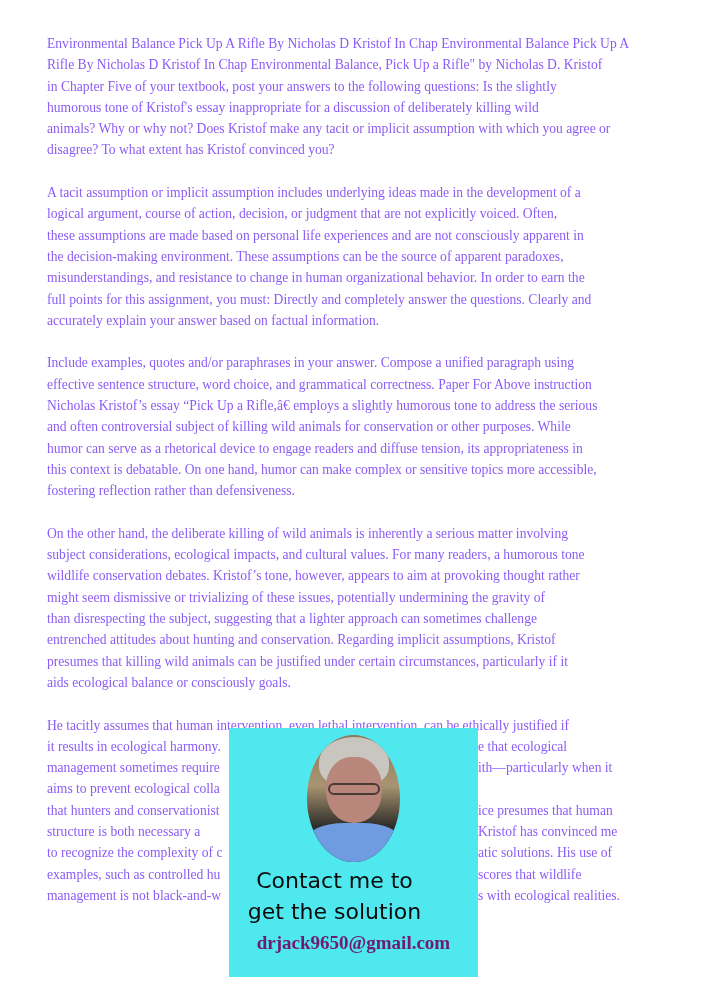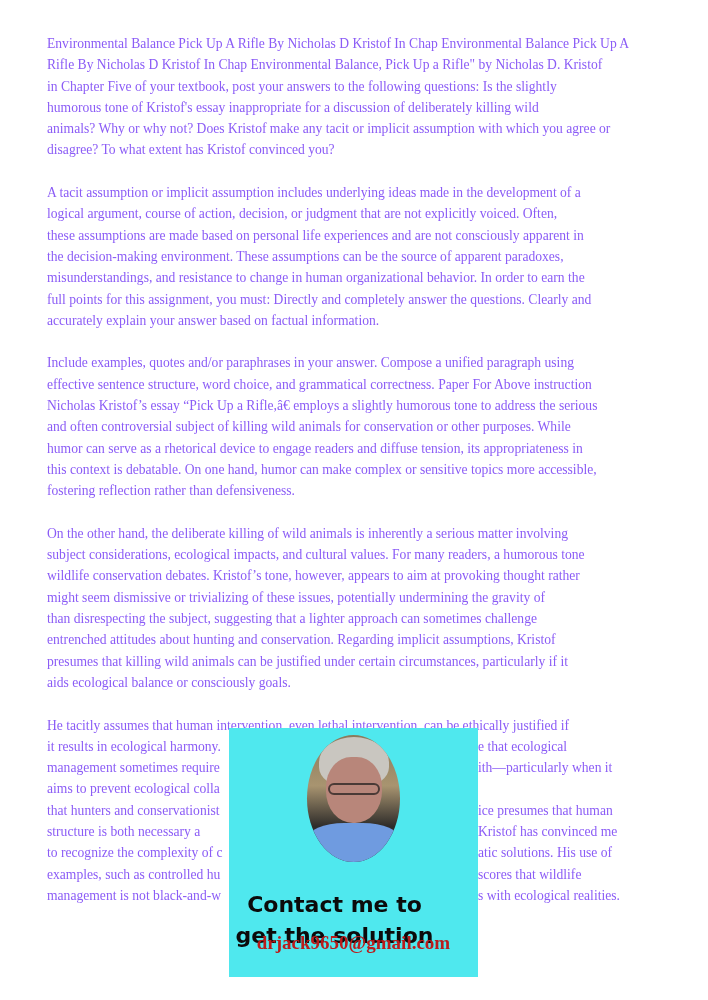--- a/index.html
+++ b/index.html
@@ -21,27 +21,27 @@
     position: absolute; left: 78px; top: 7px; width: 93px; height: 127px;
     border-radius: 50%; overflow: hidden;
     background: linear-gradient(180deg, #8a7a5c 0%, #a89470 40%, #2e2c2a 72%, #2e2c2a 100%);
   }
   .photo .hair { position: absolute; left: 12px; top: 2px; width: 70px; height: 50px; border-radius: 50% 50% 40% 40%; background: #c9c6c0; }
   .photo .face { position: absolute; left: 19px; top: 22px; width: 56px; height: 66px; border-radius: 45% 45% 48% 48%; background: #b8867a; }
   .photo .glasses { position: absolute; left: 21px; top: 48px; width: 52px; height: 12px; border: 2px solid #4a3a36; border-radius: 6px; box-sizing: border-box; }
   .photo .shirt { position: absolute; left: 0; top: 88px; width: 93px; height: 40px; background: #6f9be0; border-radius: 40% 40% 0 0; }
   .promo-title {
     position: absolute; left: 0; top: 137px; width: 211px; text-align: center;
-    font-family: "DejaVu Sans", "Liberation Sans", sans-serif; font-weight: bold;
-    font-size: 22px; line-height: 31px; color: #0b0b0b; margin-top: 24px;
+    font-family: "DejaVu Sans", "Liberation Sans", sans-serif; font-weight: normal;
+    font-size: 22px; line-height: 31px; color: #0b0b0b;
   }
   .promo-email {
     position: absolute; left: 0; top: 204px; width: 249px; text-align: center;
     font-family: "Liberation Serif", "DejaVu Serif", serif; font-weight: bold;
-    font-size: 19px; color: #b91c1c;
+    font-size: 19px; color: #701a75;
   }
 </style>
 </head>
 <body>
 
 <div class="page">
   <div class="para">
     <span class="line">Environmental Balance Pick Up A Rifle By Nicholas D Kristof In Chap Environmental Balance Pick Up A</span>
     <span class="line">Rifle By Nicholas D Kristof In Chap Environmental Balance, Pick Up a Rifle" by Nicholas D. Kristof</span>
     <span class="line">in Chapter Five of your textbook, post your answers to the following questions: Is the slightly</span>

